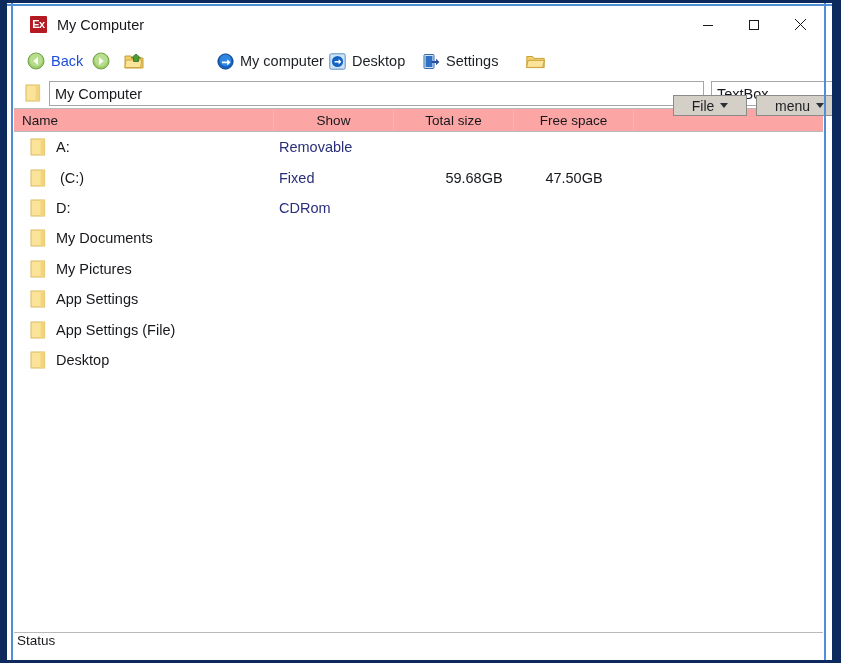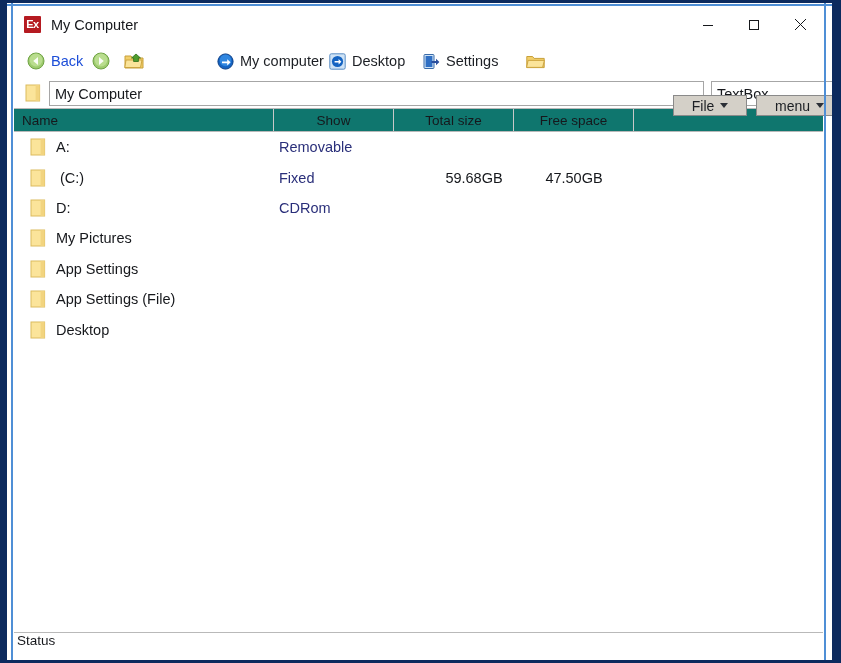--- a/index.html
+++ b/index.html
@@ -56,21 +56,21 @@
   
   #titlebar {
     position: relative;
     height: 37px;
     background: #ffffff;
     display: flex;
     align-items: center;
   }
   #app-icon {
     width: 17px; height: 17px;
-    margin-left: 10px;
+    margin-left: 16px;
     background: #b51a21;
     position: relative;
     flex: none;
     border-radius: 1px;
   }
   #app-icon .glyph {
     position: absolute;
     left: 0; right: 0; top: 0; bottom: 0;
     color: #ffffff;
     font-size: 11px;
@@ -236,21 +236,21 @@
     position: absolute;
     left: 0; right: 0;
     top: 102px;
     bottom: 24px;
     background: #ffffff;
     border-top: 1px solid #b9b9b9;
   }
   #lv-header {
     position: relative;
     height: 22px;
-    background: #0f766e;
+    background: #fca5a5;
     border-bottom: 1px solid #b9b9b9;
   }
   .lv-col {
     position: absolute;
     top: 0;
     height: 22px;
     box-sizing: border-box;
     border-right: 1px solid #c8c8c8;
     font-size: 13.5px;
     color: #16181c;
@@ -478,20 +478,32 @@
               <rect x="1" y="1" width="13.6" height="16" fill="#fbe49a" stroke="#dcbb5e" stroke-width="1"></rect>
               <rect x="10.6" y="1" width="4" height="16" fill="#f2d47f"></rect>
             </svg>
             <span class="txt">D:</span>
           </div>
           <div class="cell c-type">CDRom</div>
           <div class="cell c-total"></div>
           <div class="cell c-free"></div>
         </div>
 
+        <div class="lv-row">
+          <div class="cell c-name">
+            <svg width="16" height="18" viewBox="0 0 16 18">
+              <rect x="1" y="1" width="13.6" height="16" fill="#fbe49a" stroke="#dcbb5e" stroke-width="1"></rect>
+              <rect x="10.6" y="1" width="4" height="16" fill="#f2d47f"></rect>
+            </svg>
+            <span class="txt">My Documents</span>
+          </div>
+          <div class="cell c-type"></div>
+          <div class="cell c-total"></div>
+          <div class="cell c-free"></div>
+        </div>
 
         <div class="lv-row">
           <div class="cell c-name">
             <svg width="16" height="18" viewBox="0 0 16 18">
               <rect x="1" y="1" width="13.6" height="16" fill="#fbe49a" stroke="#dcbb5e" stroke-width="1"></rect>
               <rect x="10.6" y="1" width="4" height="16" fill="#f2d47f"></rect>
             </svg>
             <span class="txt">My Pictures</span>
           </div>
           <div class="cell c-type"></div>

